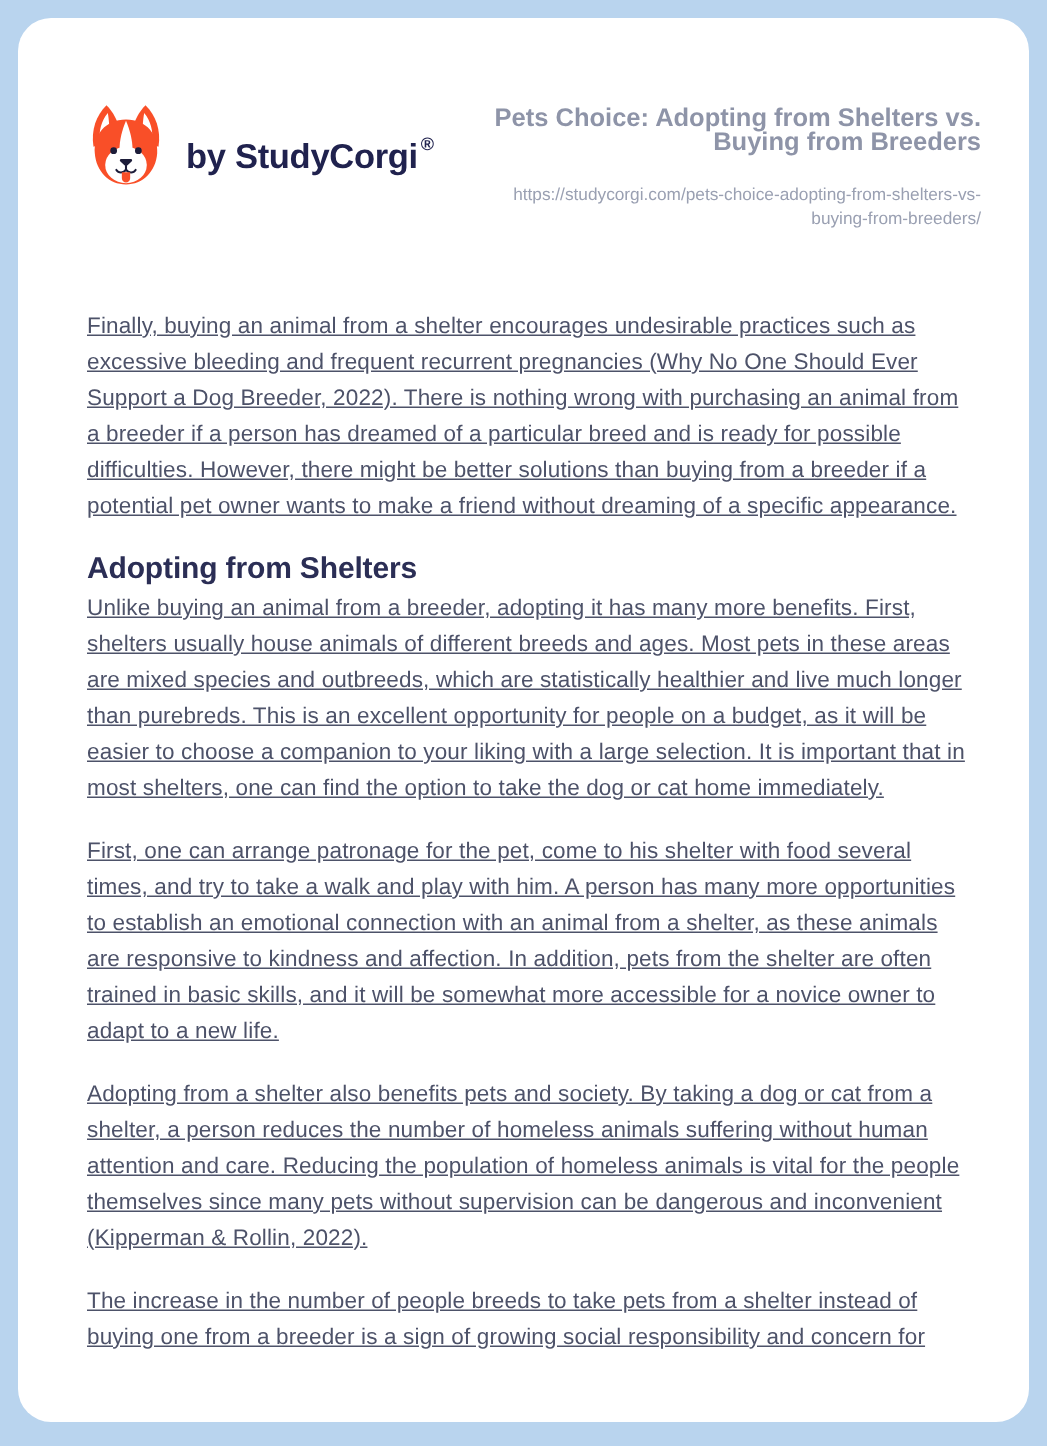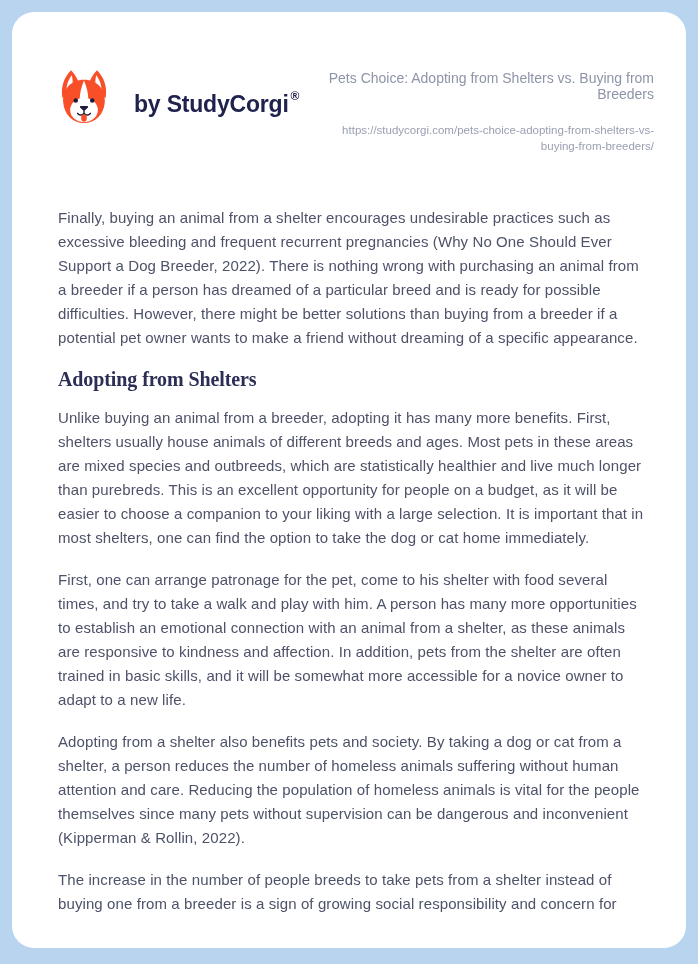--- a/index.html
+++ b/index.html
@@ -22,21 +22,21 @@
     overflow: hidden;
   }
   .doc-header {
     display: flex;
     justify-content: space-between;
     align-items: flex-start;
   }
   .brand {
     display: flex;
     align-items: center;
-    gap: 24px;
+    gap: 14px;
   }
   .brand-logo { flex: 0 0 auto; display: block; }
   .brand-name {
     font-size: 23px;
     font-weight: bold;
     color: #20224e;
     letter-spacing: -0.2px;
     white-space: nowrap;
     line-height: 1;
     padding-top: 14px;
@@ -48,48 +48,48 @@
     top: -3px;
     left: 2px;
   }
   .doc-meta {
     text-align: right;
     max-width: 336px;
     padding-top: 5px;
   }
   .doc-title {
     color: #8e94a8;
-    font-weight: normal;
-    font-size: 14px;
+    font-weight: bold;
+    font-size: 17px;
     line-height: 15.5px;
   }
   .doc-url {
     color: #9aa0b2;
     font-size: 11.5px;
     line-height: 15.5px;
     margin-top: 21px;
     text-decoration: none;
     display: block;
   }
   .article { margin-top: 52px; }
   .article p {
     margin: 0 0 18px 0;
     font-size: 15px;
     line-height: 24px;
     letter-spacing: 0.1px;
     color: #4d5269;
     max-width: 592px;
+    text-decoration: underline;
   }
   .article h2 {
-    margin: 0 0 15px 0;
+    margin: 0 0 3px 0;
     font-size: 20px;
     font-weight: bold;
     color: #2b2e55;
     letter-spacing: -0.1px;
-    font-family: Liberation Serif, serif;
   }
 </style>
 </head>
 <body>
 
 <div class="card">
 
   <div class="doc-header">
 
     <div class="brand">

